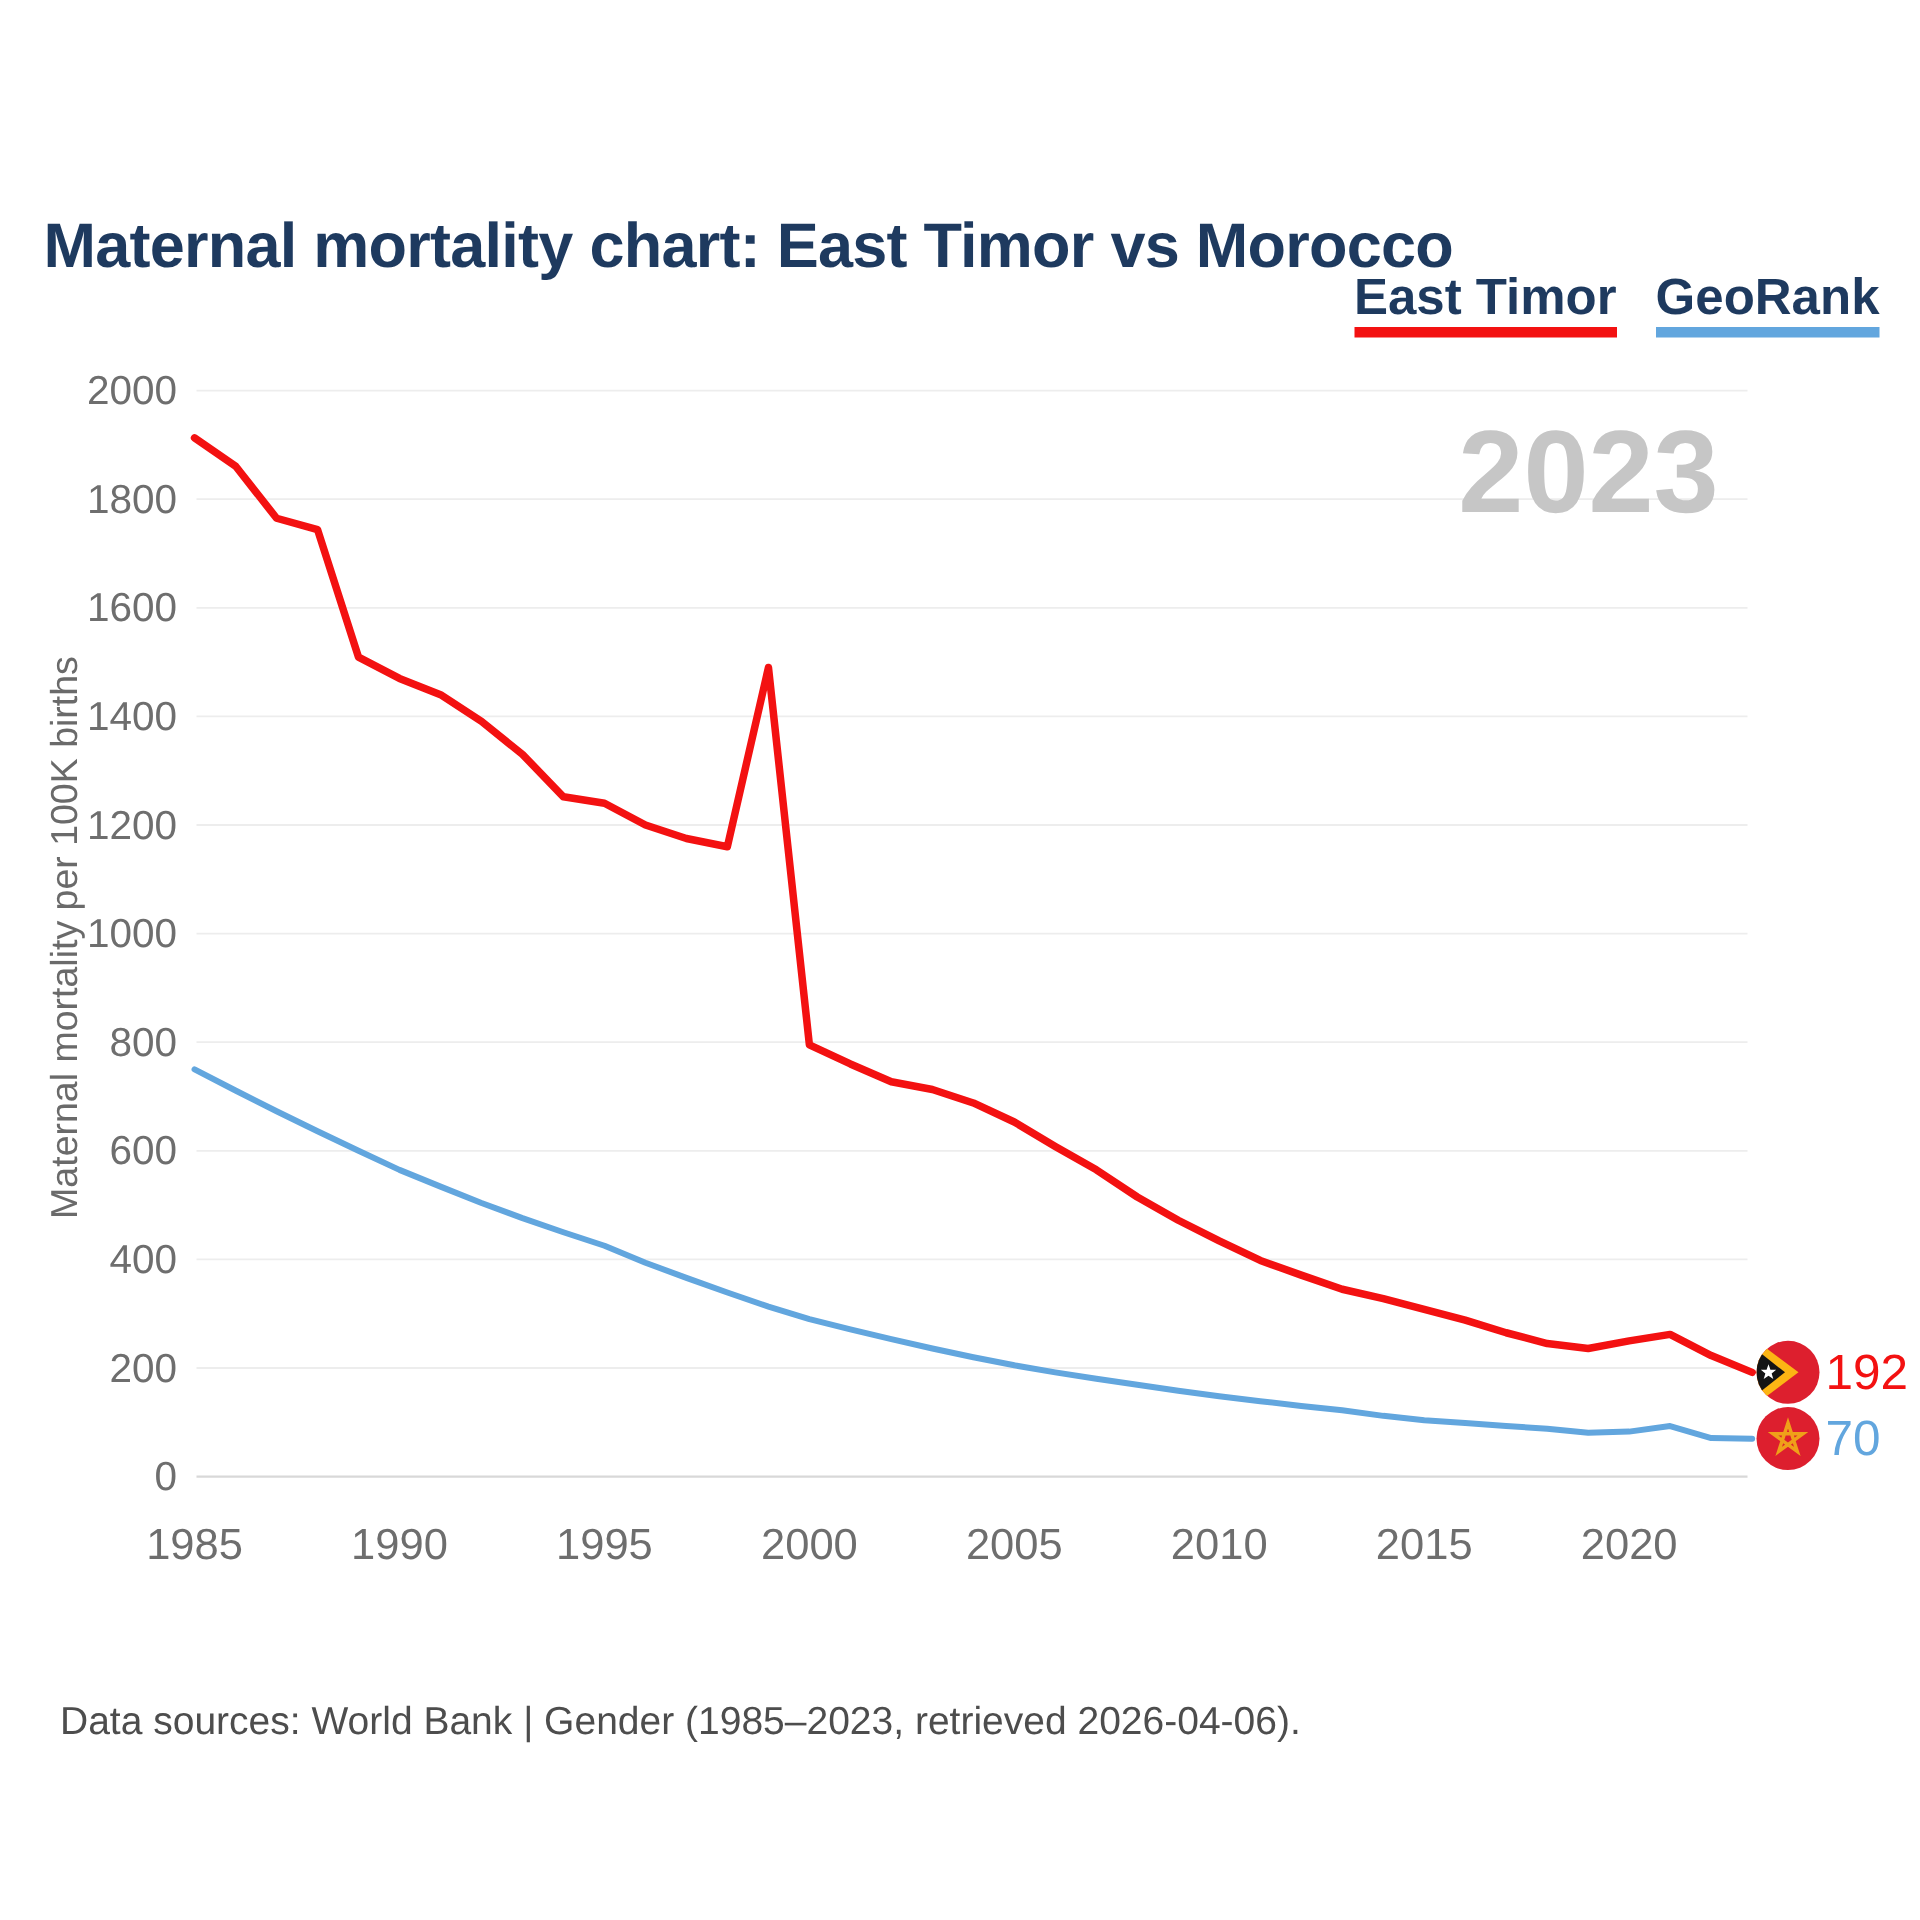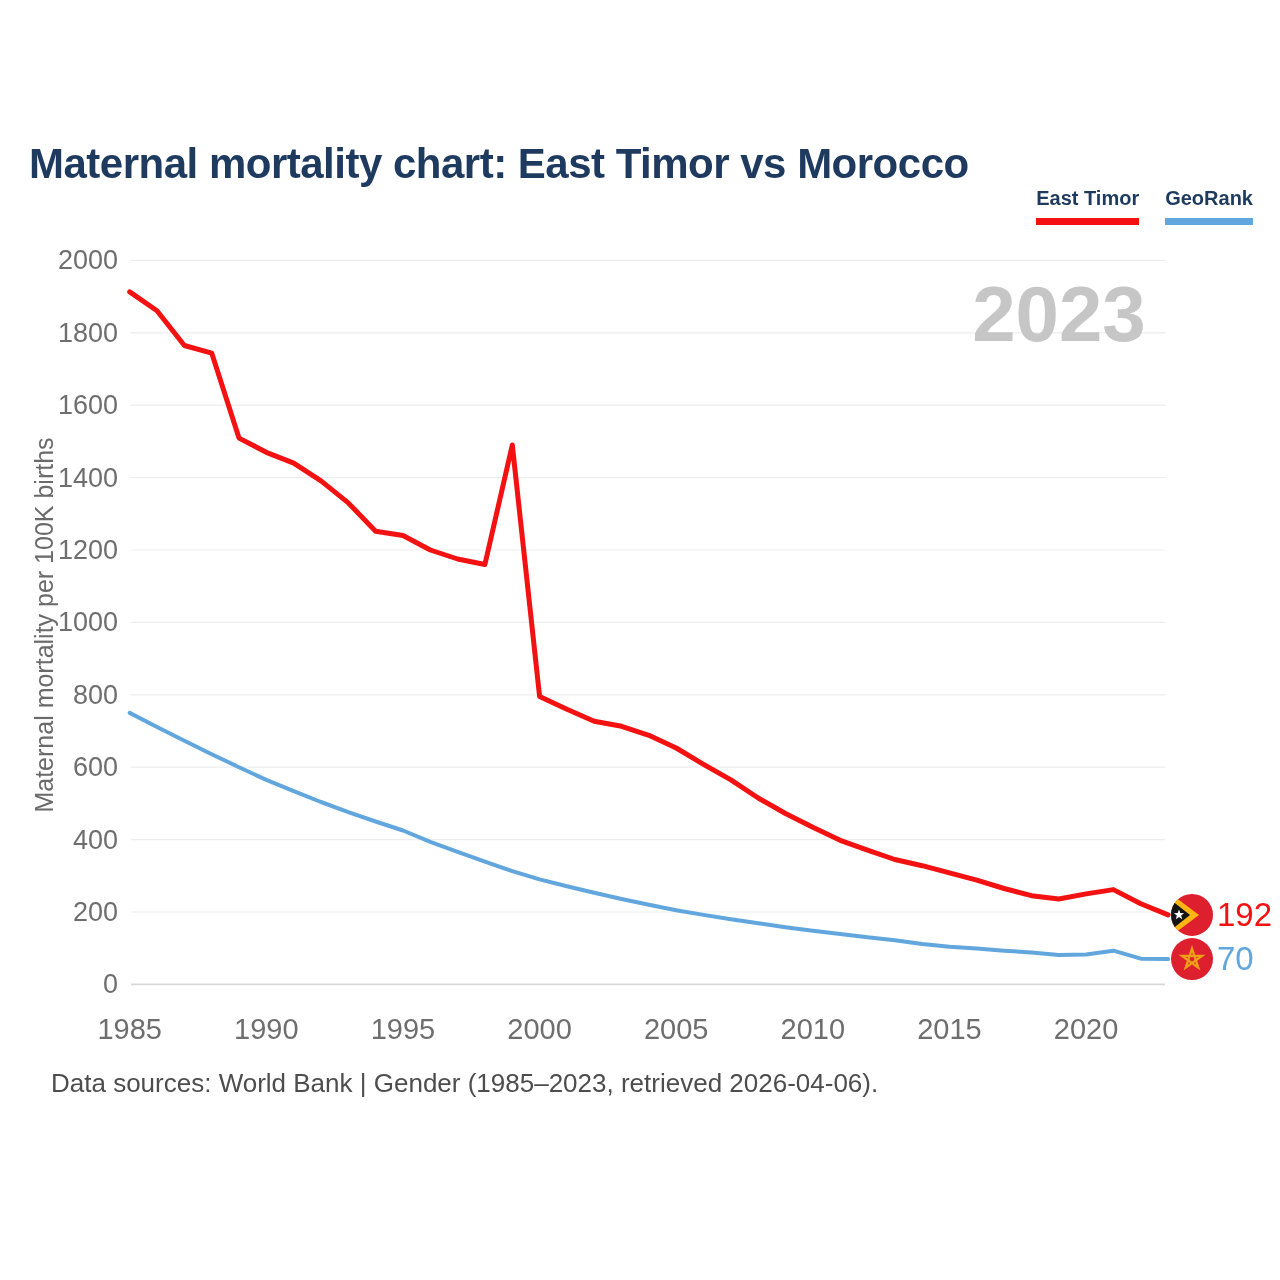--- a/index.html
+++ b/index.html
@@ -1,26 +1,26 @@
 <!DOCTYPE html>
 <html><head>
 <meta charset="utf-8">
 <style>
   html,body{margin:0;padding:0;background:#ffffff;}
   .page{position:relative;width:1280px;height:1280px;background:#fff;overflow:hidden;
         font-family:"Liberation Sans",sans-serif;}
   .title{position:absolute;left:29px;top:112px;font-size:42px;font-weight:700;
          color:#1e3a5f;letter-spacing:-0.5px;white-space:nowrap;}
   .legend{position:absolute;top:184px;right:27px;display:flex;gap:26px;}
-  .legend-item{font-size:20px;font-weight:600;color:#1e3a5f;padding-bottom:5px;
+  .legend-item{font-size:34px;font-weight:600;color:#1e3a5f;padding-bottom:5px;
                border-bottom:7px solid #ccc;cursor:pointer;line-height:29px;}
   .ylabel{position:absolute;left:44px;top:625px;
           transform:translate(-50%,-50%) rotate(-90deg);
           font-size:25px;color:#6a6a6a;white-space:nowrap;}
-  .footer{position:absolute;left:40px;top:1064px;font-size:26px;color:#4d4d4d;line-height:38px;margin-left:11px;}
+  .footer{position:absolute;left:40px;top:1128px;font-size:26px;color:#4d4d4d;line-height:38px;}
   svg.chart{position:absolute;left:0;top:0;}
   svg text{font-family:"Liberation Sans",sans-serif;}
 </style>
 </head>
 <body>
 
 <div class="page">
 
   <h1 class="title">Maternal mortality chart: East Timor vs Morocco</h1>
 

